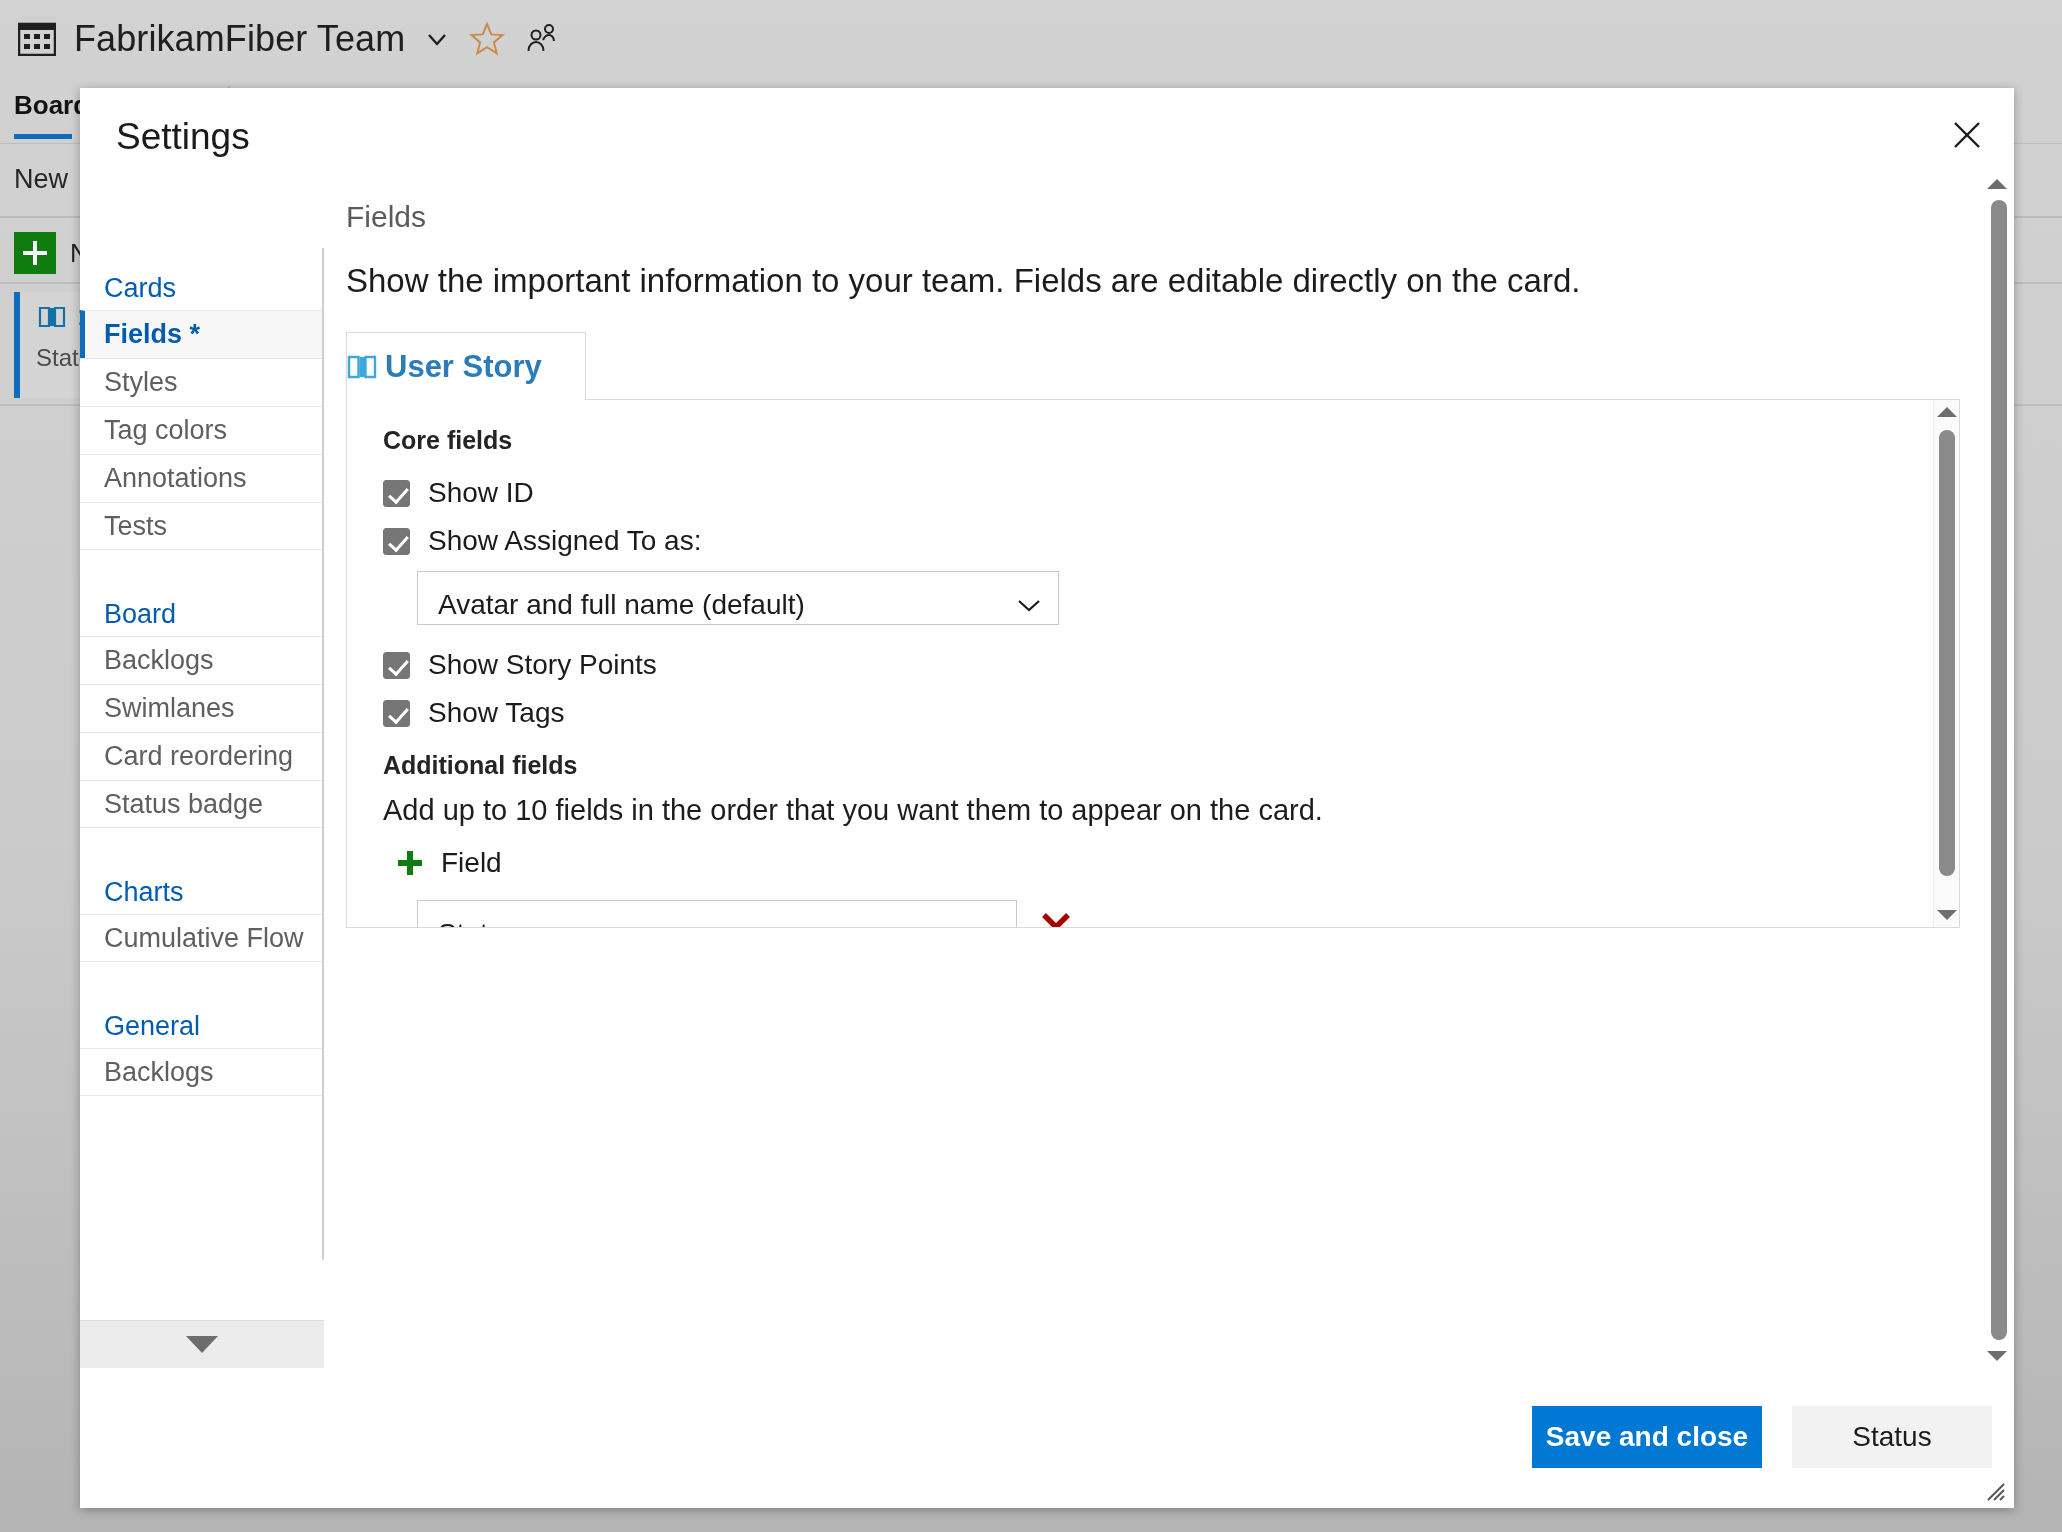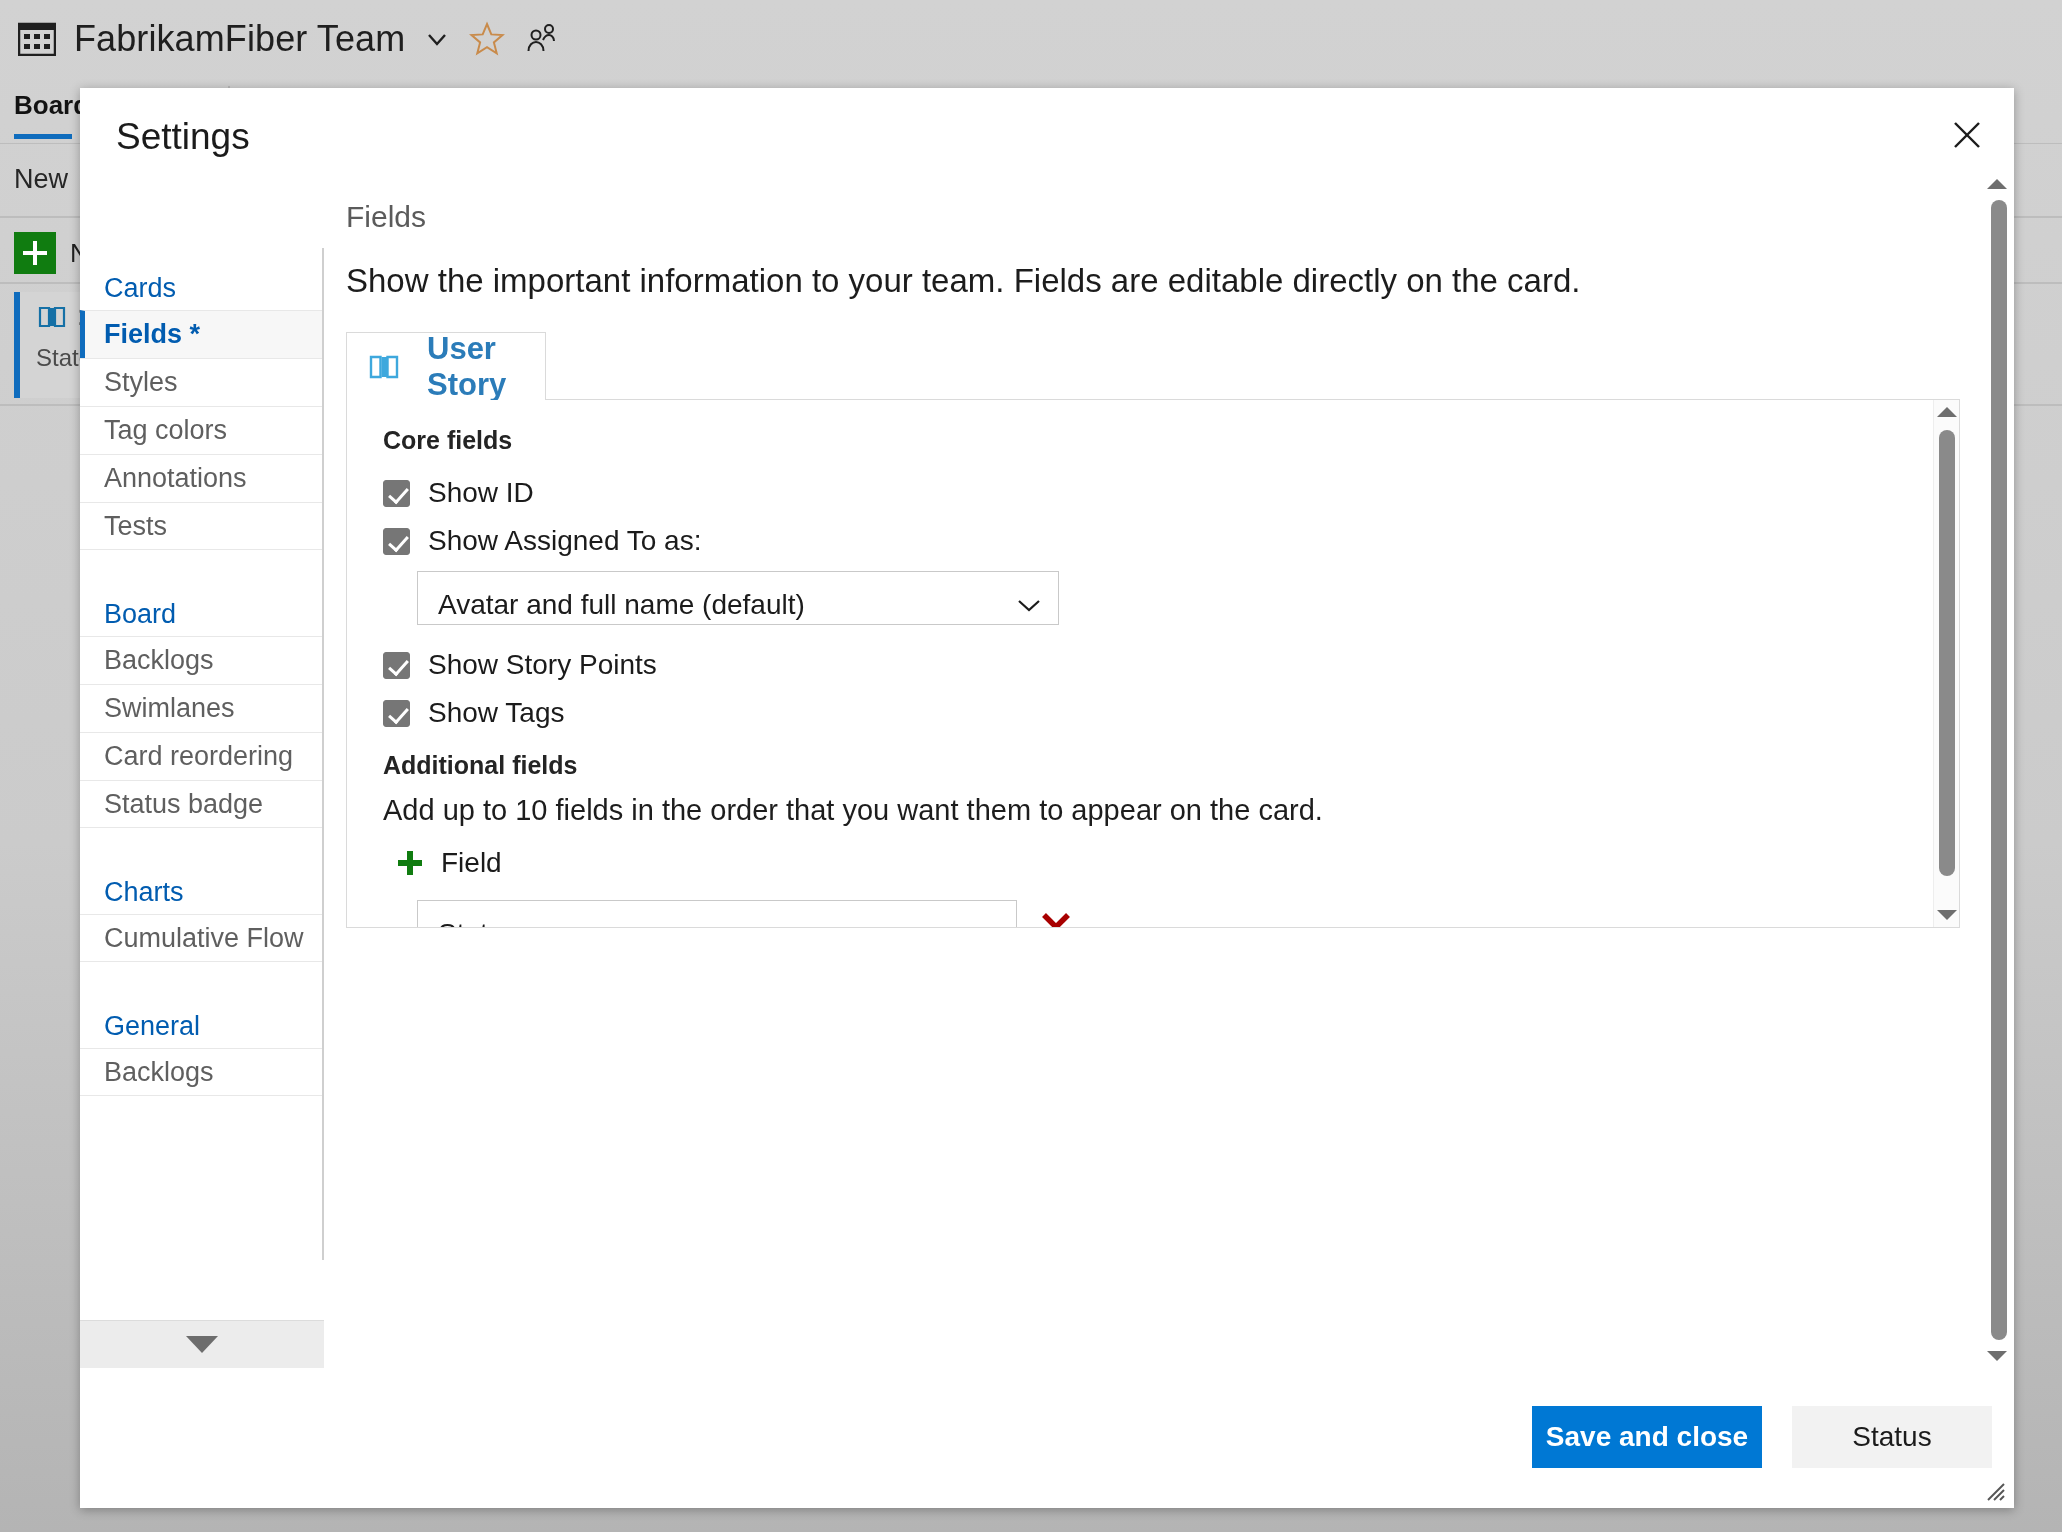--- a/index.html
+++ b/index.html
@@ -167,24 +167,24 @@
     position: absolute; left: 20px; top: 90px;
     font-size: 33px; color: #1c1c1c;
   }
 
   
   #wit-tabs {
     position: absolute; left: 20px; top: 160px; right: 24px; height: 68px;
     border-bottom: 1px solid #dadada;
   }
   .wit-tab {
-    position: absolute; left: 0; top: 0; height: 69px; width: 200px;
+    position: absolute; left: 0; top: 0; height: 69px; width: 240px;
     border: 1px solid #dadada; border-bottom: 1px solid #fff;
     background: #fff;
-    display: flex; align-items: center; gap: 28px; padding-left: 22px;
+    display: flex; align-items: center; gap: 8px; 
     cursor: pointer;
   }
   .wit-tab .tab-label {
     font-size: 31px; font-weight: 700; color: #2b7cb9;
   }
   .wit-tab .book-icon { width: 30px; height: 26px; display: block; }
 
   
   #fields-panel {
     position: absolute; left: 20px; top: 228px; right: 24px; height: 528px;

